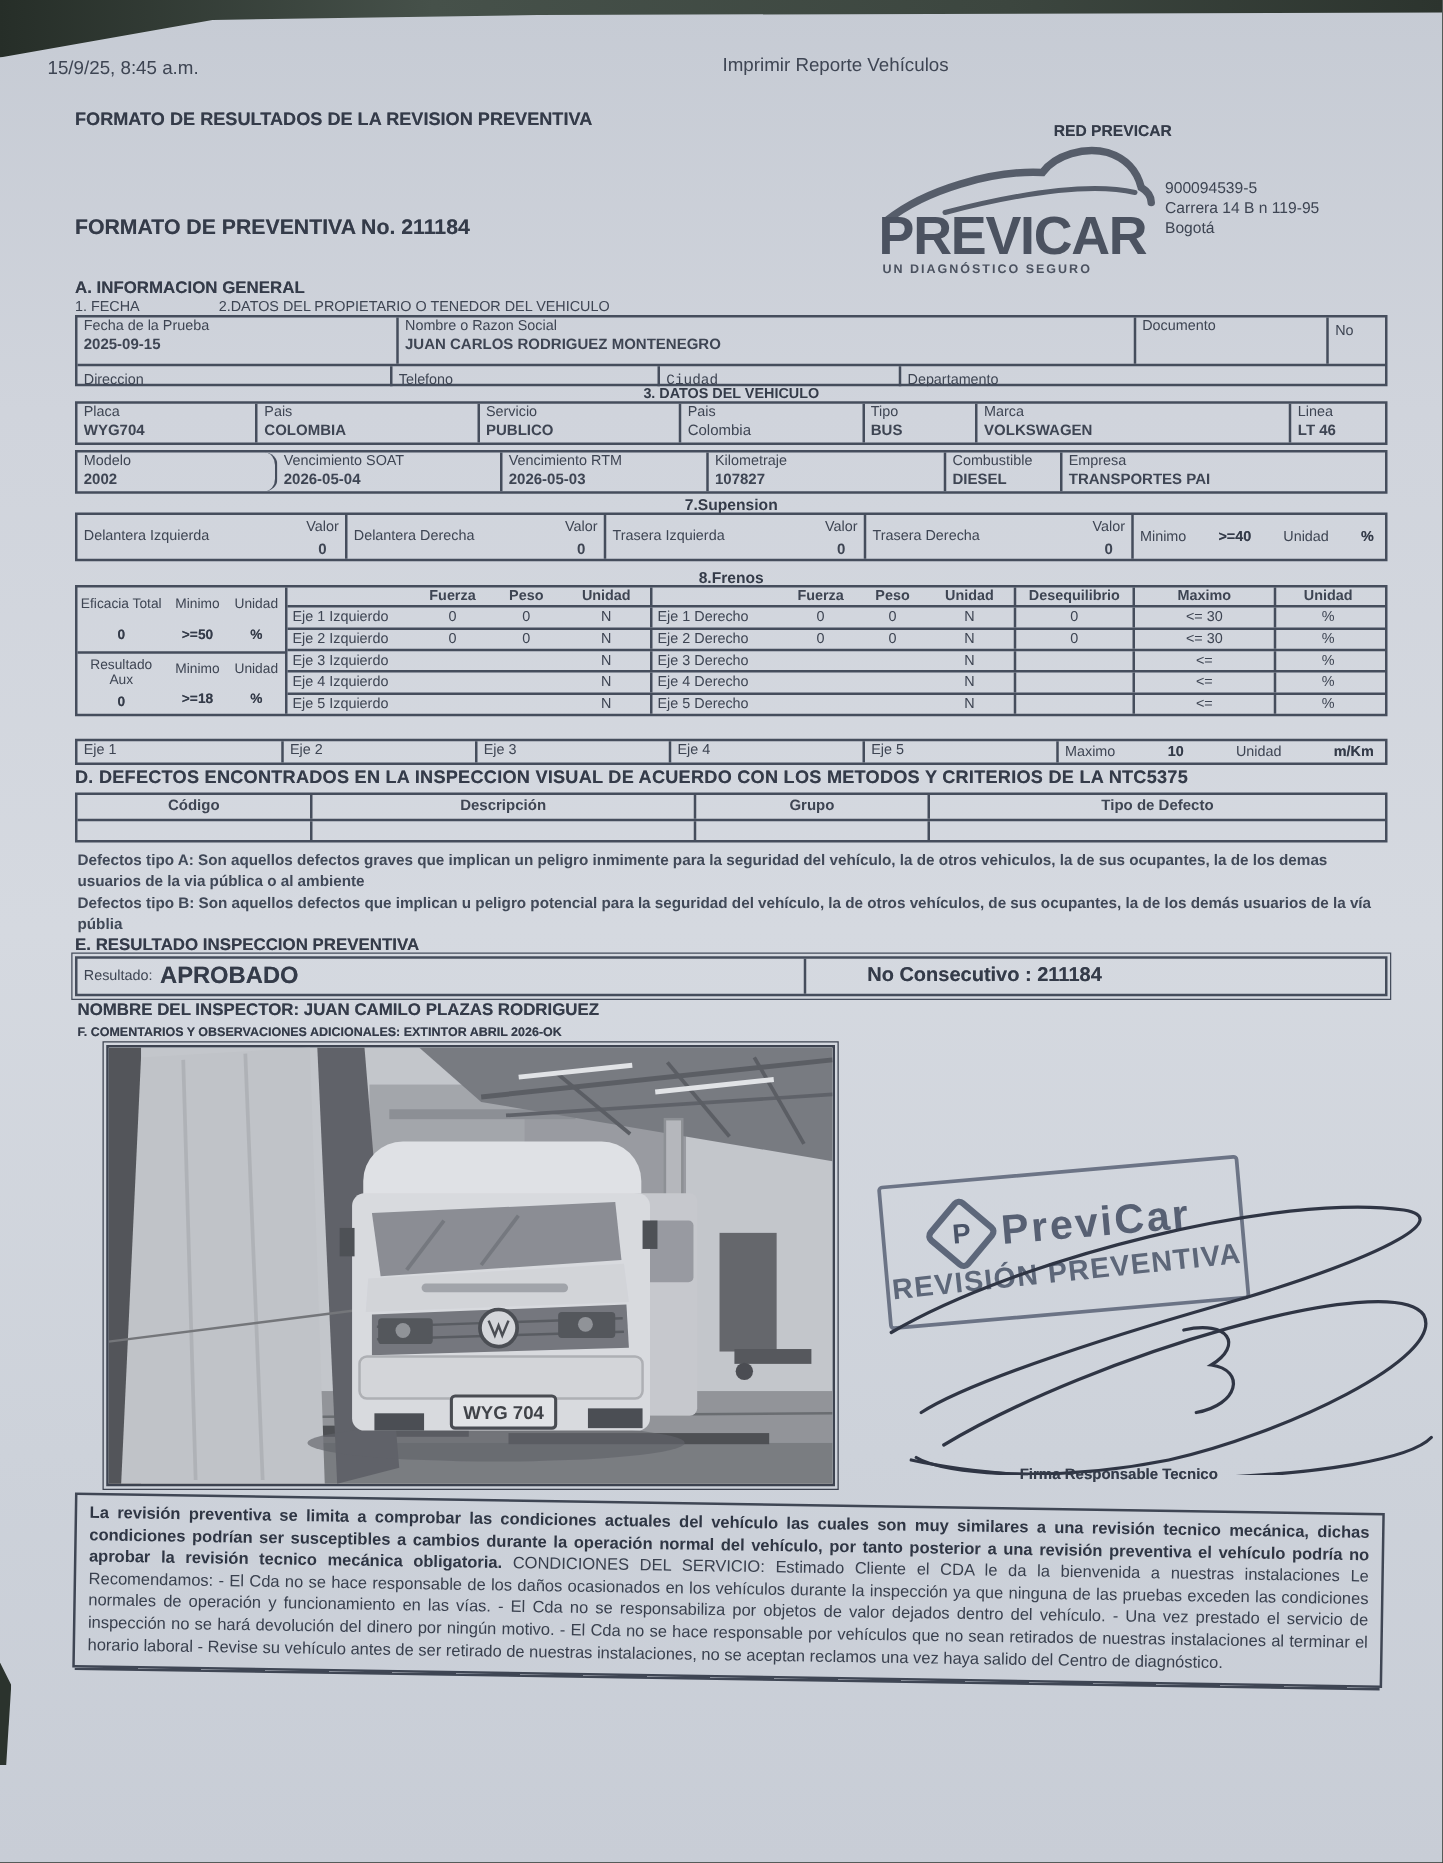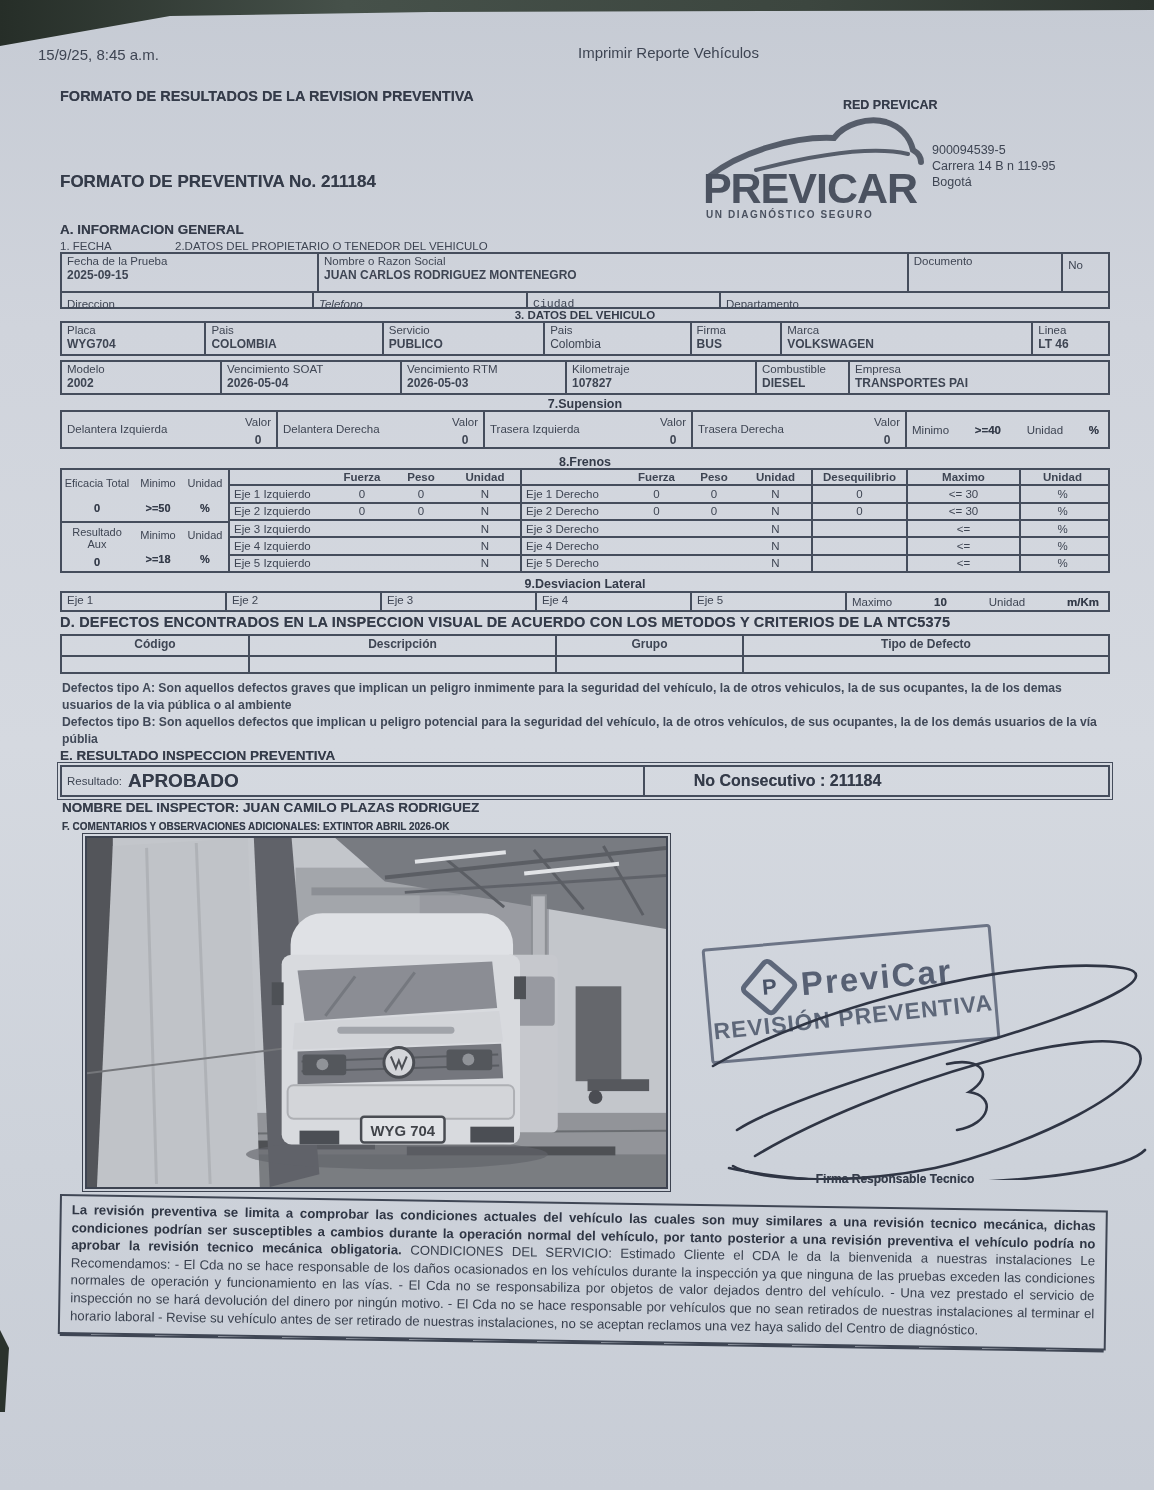--- a/index.html
+++ b/index.html
@@ -87,21 +87,21 @@
       </div>
       <div class="cell" style="width:155px;display:flex;">
         <span class="lbl">Documento</span>
       </div>
       <div class="cell" style="width:45px;">
         <span class="lbl">No</span>
       </div>
     </div>
     <div class="flex" style="height:16px;">
       <div class="cell" style="width:252px;"><span class="lbl">Direccion</span></div>
-      <div class="cell" style="width:214px;font-style:italic;"><span class="lbl">Telefono</span></div>
+      <div class="cell" style="width:214px;"><span class="lbl">Telefono</span></div>
       <div class="cell" style="width:193px;font-family:Liberation Mono, monospace;"><span class="lbl">Ciudad</span></div>
       <div class="cell" style="width:376px;"><span class="lbl">Departamento</span></div>
     </div>
   </div>
 
   <div class="abs center-title" style="left:60px;top:309px;font-size:11.5px;">3. DATOS DEL VEHICULO</div>
   <div class="abs box flex" style="left:60px;top:321px;width:1050px;height:35px;">
     <div class="cell" style="width:145px;">
         <div class="lbl">Placa</div>
         <div class="val">WYG704</div>
@@ -112,34 +112,34 @@
       </div>
     <div class="cell" style="width:162px;">
         <div class="lbl">Servicio</div>
         <div class="val">PUBLICO</div>
       </div>
     <div class="cell" style="width:147px;">
         <div class="lbl">Pais</div>
         <div class="val" style="font-weight:normal;">Colombia</div>
       </div>
     <div class="cell" style="width:91px;">
-        <div class="lbl">Firma</div>
+        <div class="lbl">Tipo</div>
         <div class="val">BUS</div>
       </div>
     <div class="cell" style="width:252px;">
         <div class="lbl">Marca</div>
         <div class="val">VOLKSWAGEN</div>
       </div>
     <div class="cell" style="width:75px;">
         <div class="lbl">Linea</div>
         <div class="val">LT 46</div>
       </div>
   </div>
   <div class="abs box flex" style="left:60px;top:360px;width:1050px;height:35px;">
-    <div class="cell" style="width:160px;">
+    <div class="cell" style="width:160px;border-radius:10px;">
         <div class="lbl">Modelo</div>
         <div class="val">2002</div>
       </div>
     <div class="cell" style="width:180px;">
         <div class="lbl">Vencimiento SOAT</div>
         <div class="val">2026-05-04</div>
       </div>
     <div class="cell" style="width:165px;">
         <div class="lbl">Vencimiento RTM</div>
         <div class="val">2026-05-03</div>
@@ -293,21 +293,20 @@
         <div class="brk-cell" style="width:63px;"></div>
         <div class="brk-cell" style="width:52px;"></div>
         <div class="brk-cell vline" style="width:73px;">N</div>
         <div class="brk-cell vline" style="width:95px;"></div>
         <div class="brk-cell vline" style="width:113px;">&lt;=</div>
         <div class="brk-cell" style="width:83px;">%</div>
       </div>
     </div>
   </div>
 
-  <div class="abs center-title" style="left:60px;top:577px;">9.Desviacion Lateral</div>
   <div class="abs box flex" style="left:60px;top:591px;width:1050px;height:21px;font-size:11.5px;">
     <div class="cell" style="width:165px;">Eje 1</div>
     <div class="cell" style="width:155px;">Eje 2</div>
     <div class="cell" style="width:155px;">Eje 3</div>
     <div class="cell" style="width:155px;">Eje 4</div>
     <div class="cell" style="width:155px;">Eje 5</div>
     <div class="cell flex" style="width:257px;justify-content:space-between;align-items:center;">
       <span>Maximo</span>
       <span class="b">10</span>
       <span>Unidad</span>

